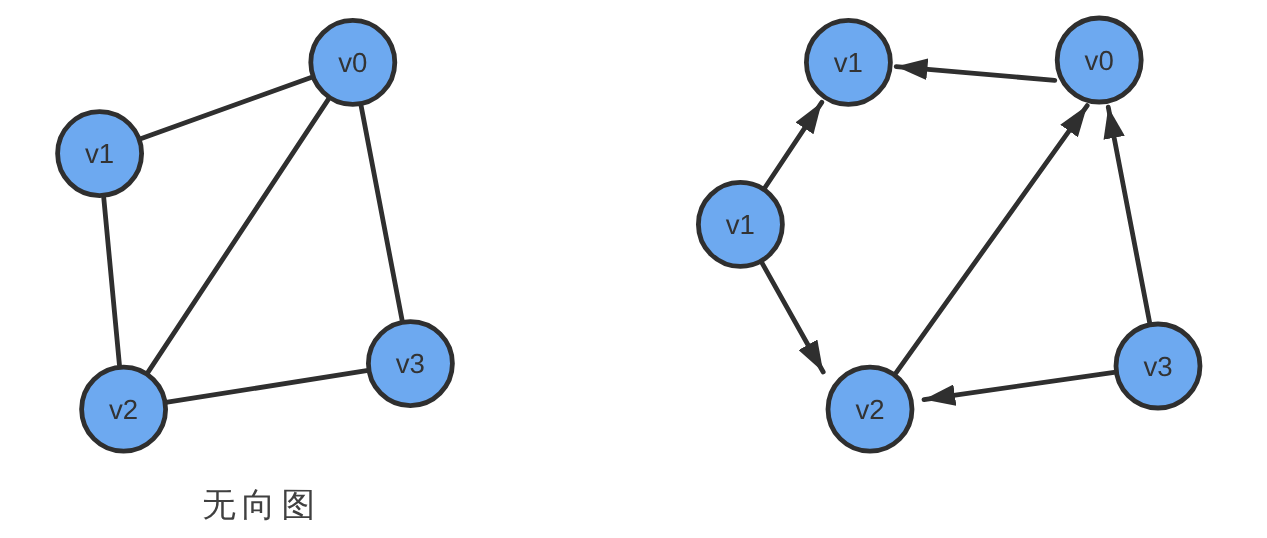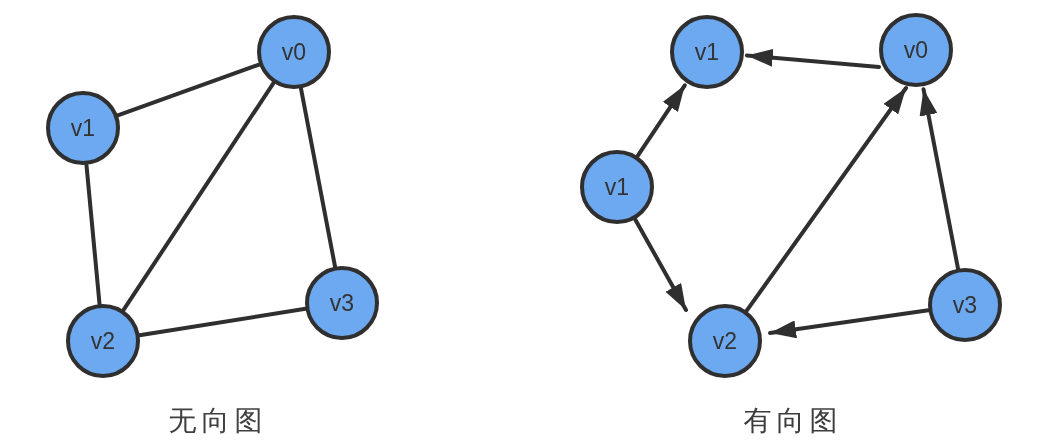--- a/index.html
+++ b/index.html
@@ -79,14 +79,13 @@
       <g>
         <circle cx="725" cy="341" r="35" fill="#6DA9F0" stroke="#2F2F2F" stroke-width="4"></circle>
         <text x="725" y="341" text-anchor="middle" dominant-baseline="central" fill="#333333" font-size="23">v2</text>
       </g>
       <g>
         <circle cx="965" cy="305" r="35" fill="#6DA9F0" stroke="#2F2F2F" stroke-width="4"></circle>
         <text x="965" y="305" text-anchor="middle" dominant-baseline="central" fill="#333333" font-size="23">v3</text>
       </g>
     </svg>
   <div class="caption" id="caption-0" style="left: 218px; top: 421px; color: #404040; font-size: 28px; letter-spacing: 5px;">无向图</div>
-  <div class="caption" id="caption-1" style="left: 793px; top: 421px; color: rgb(60, 60, 60); font-size: 28px; letter-spacing: 5px;">有向图</div>
 </div>
 
 </body></html>

